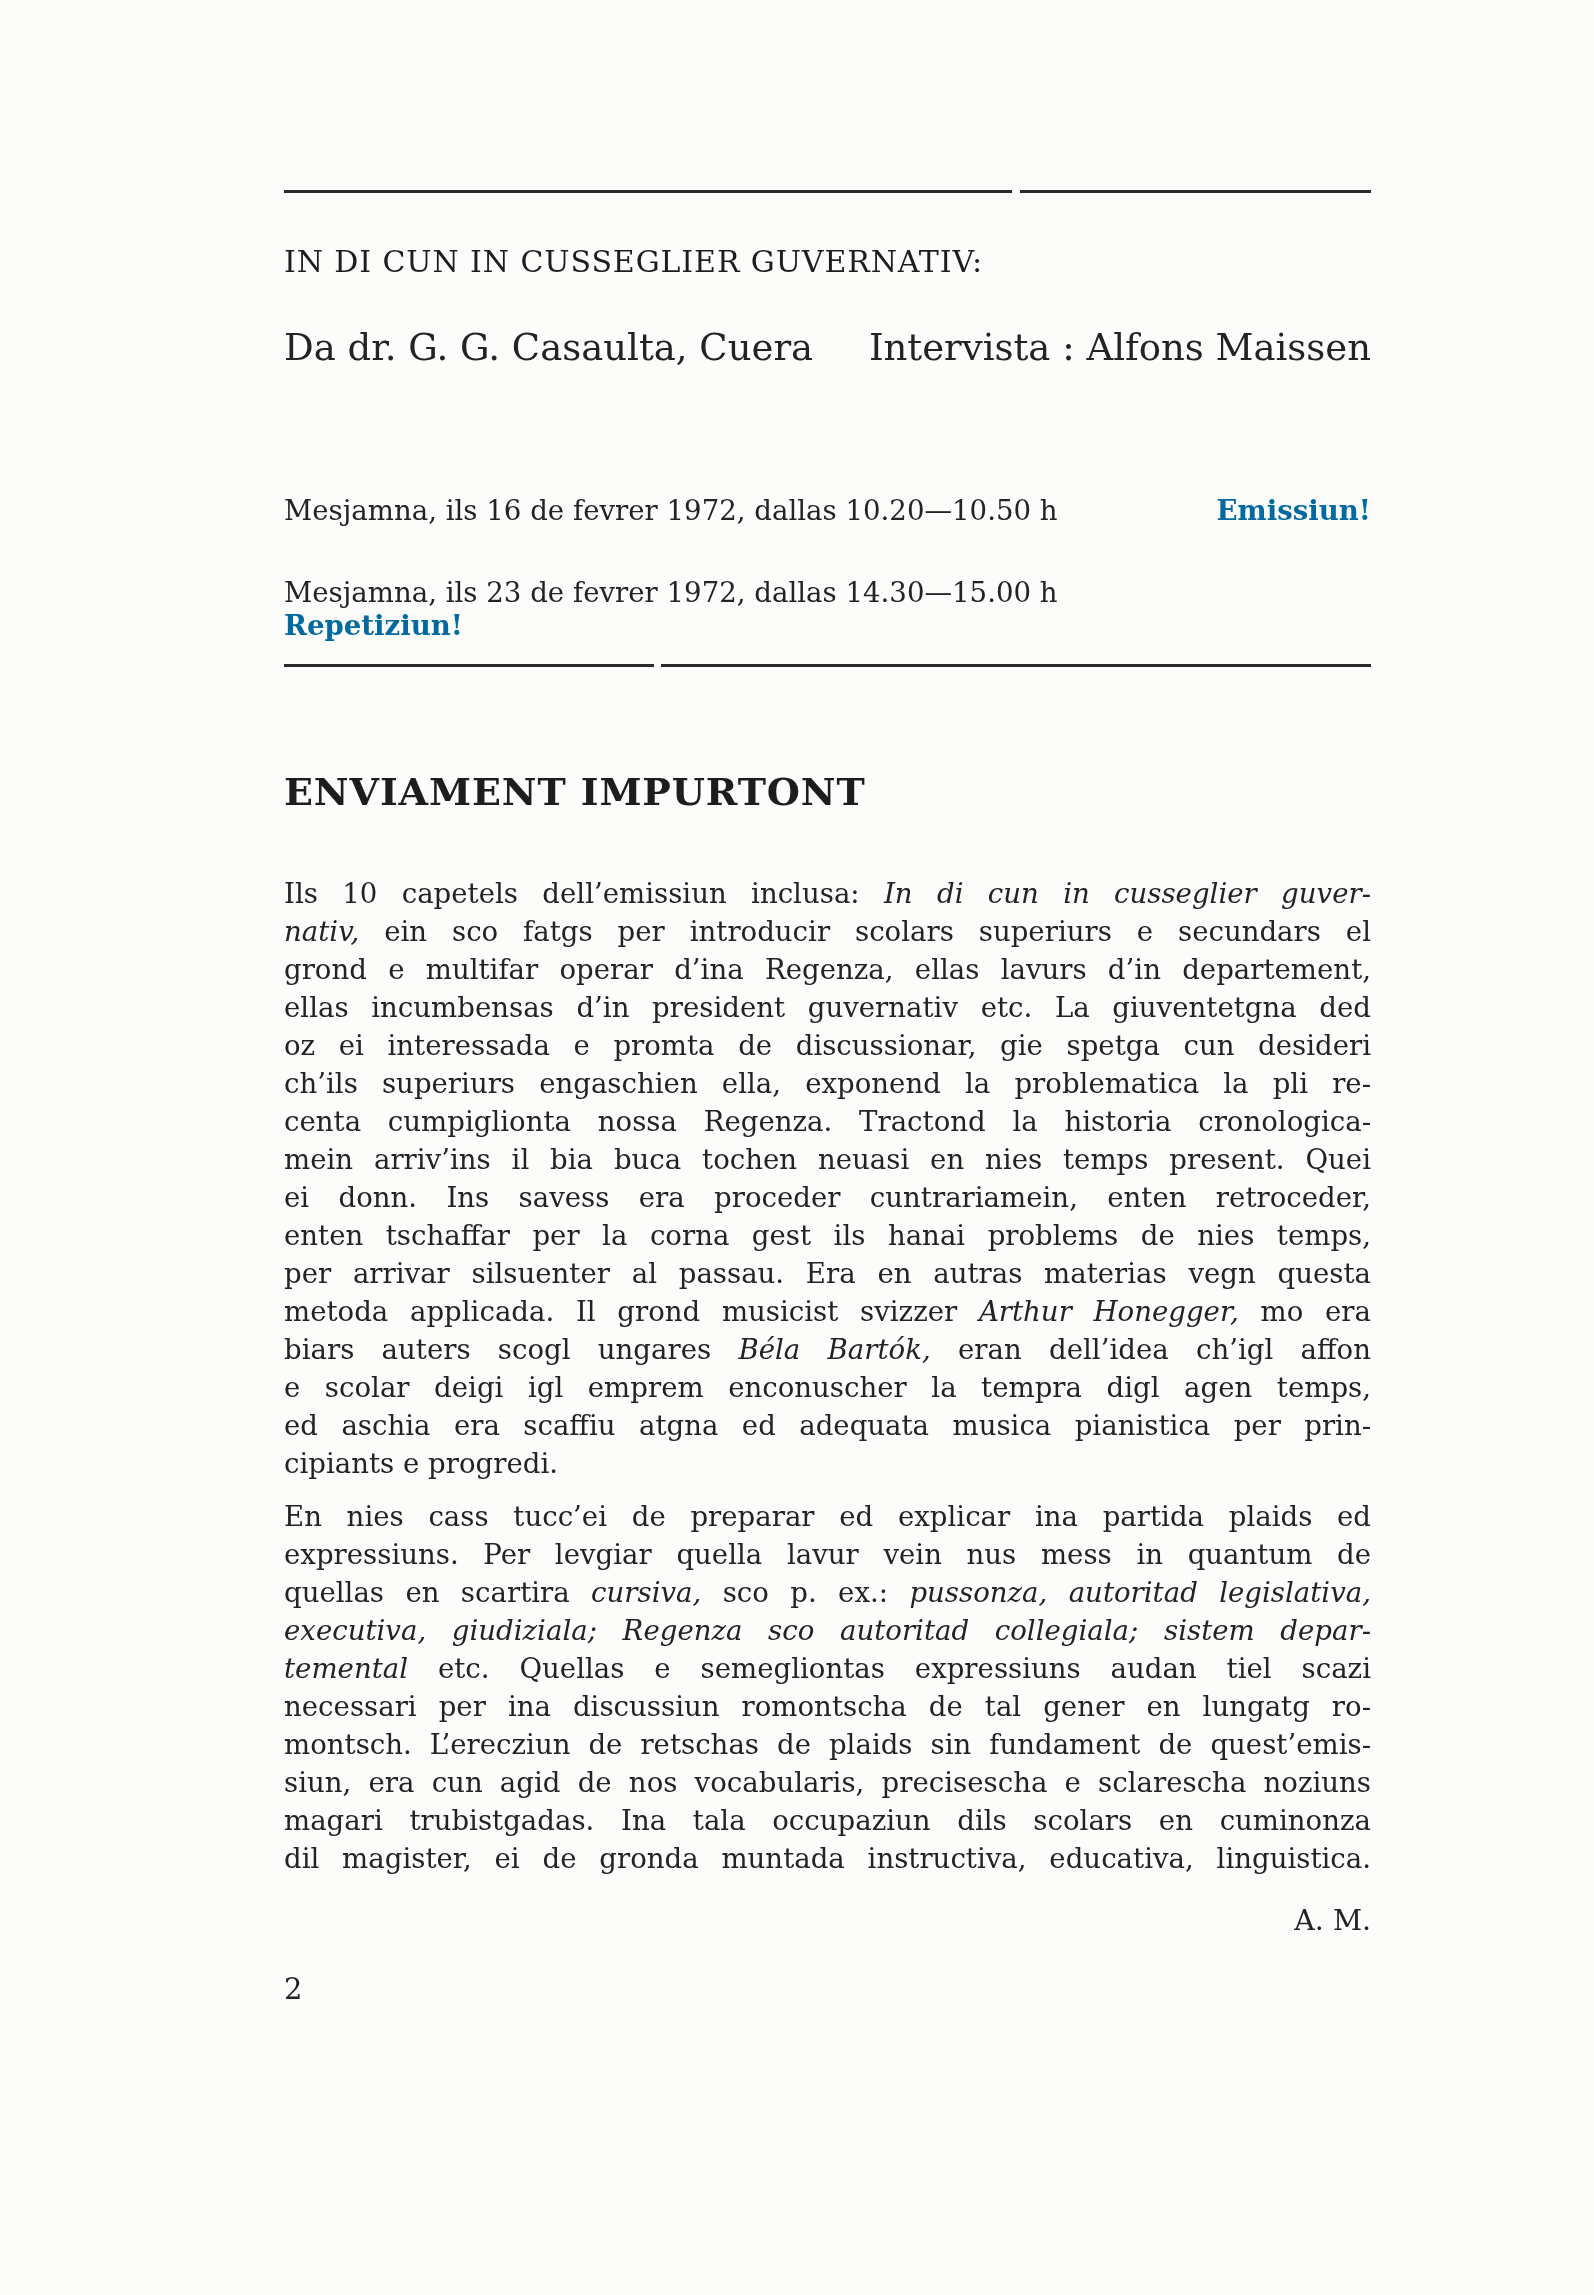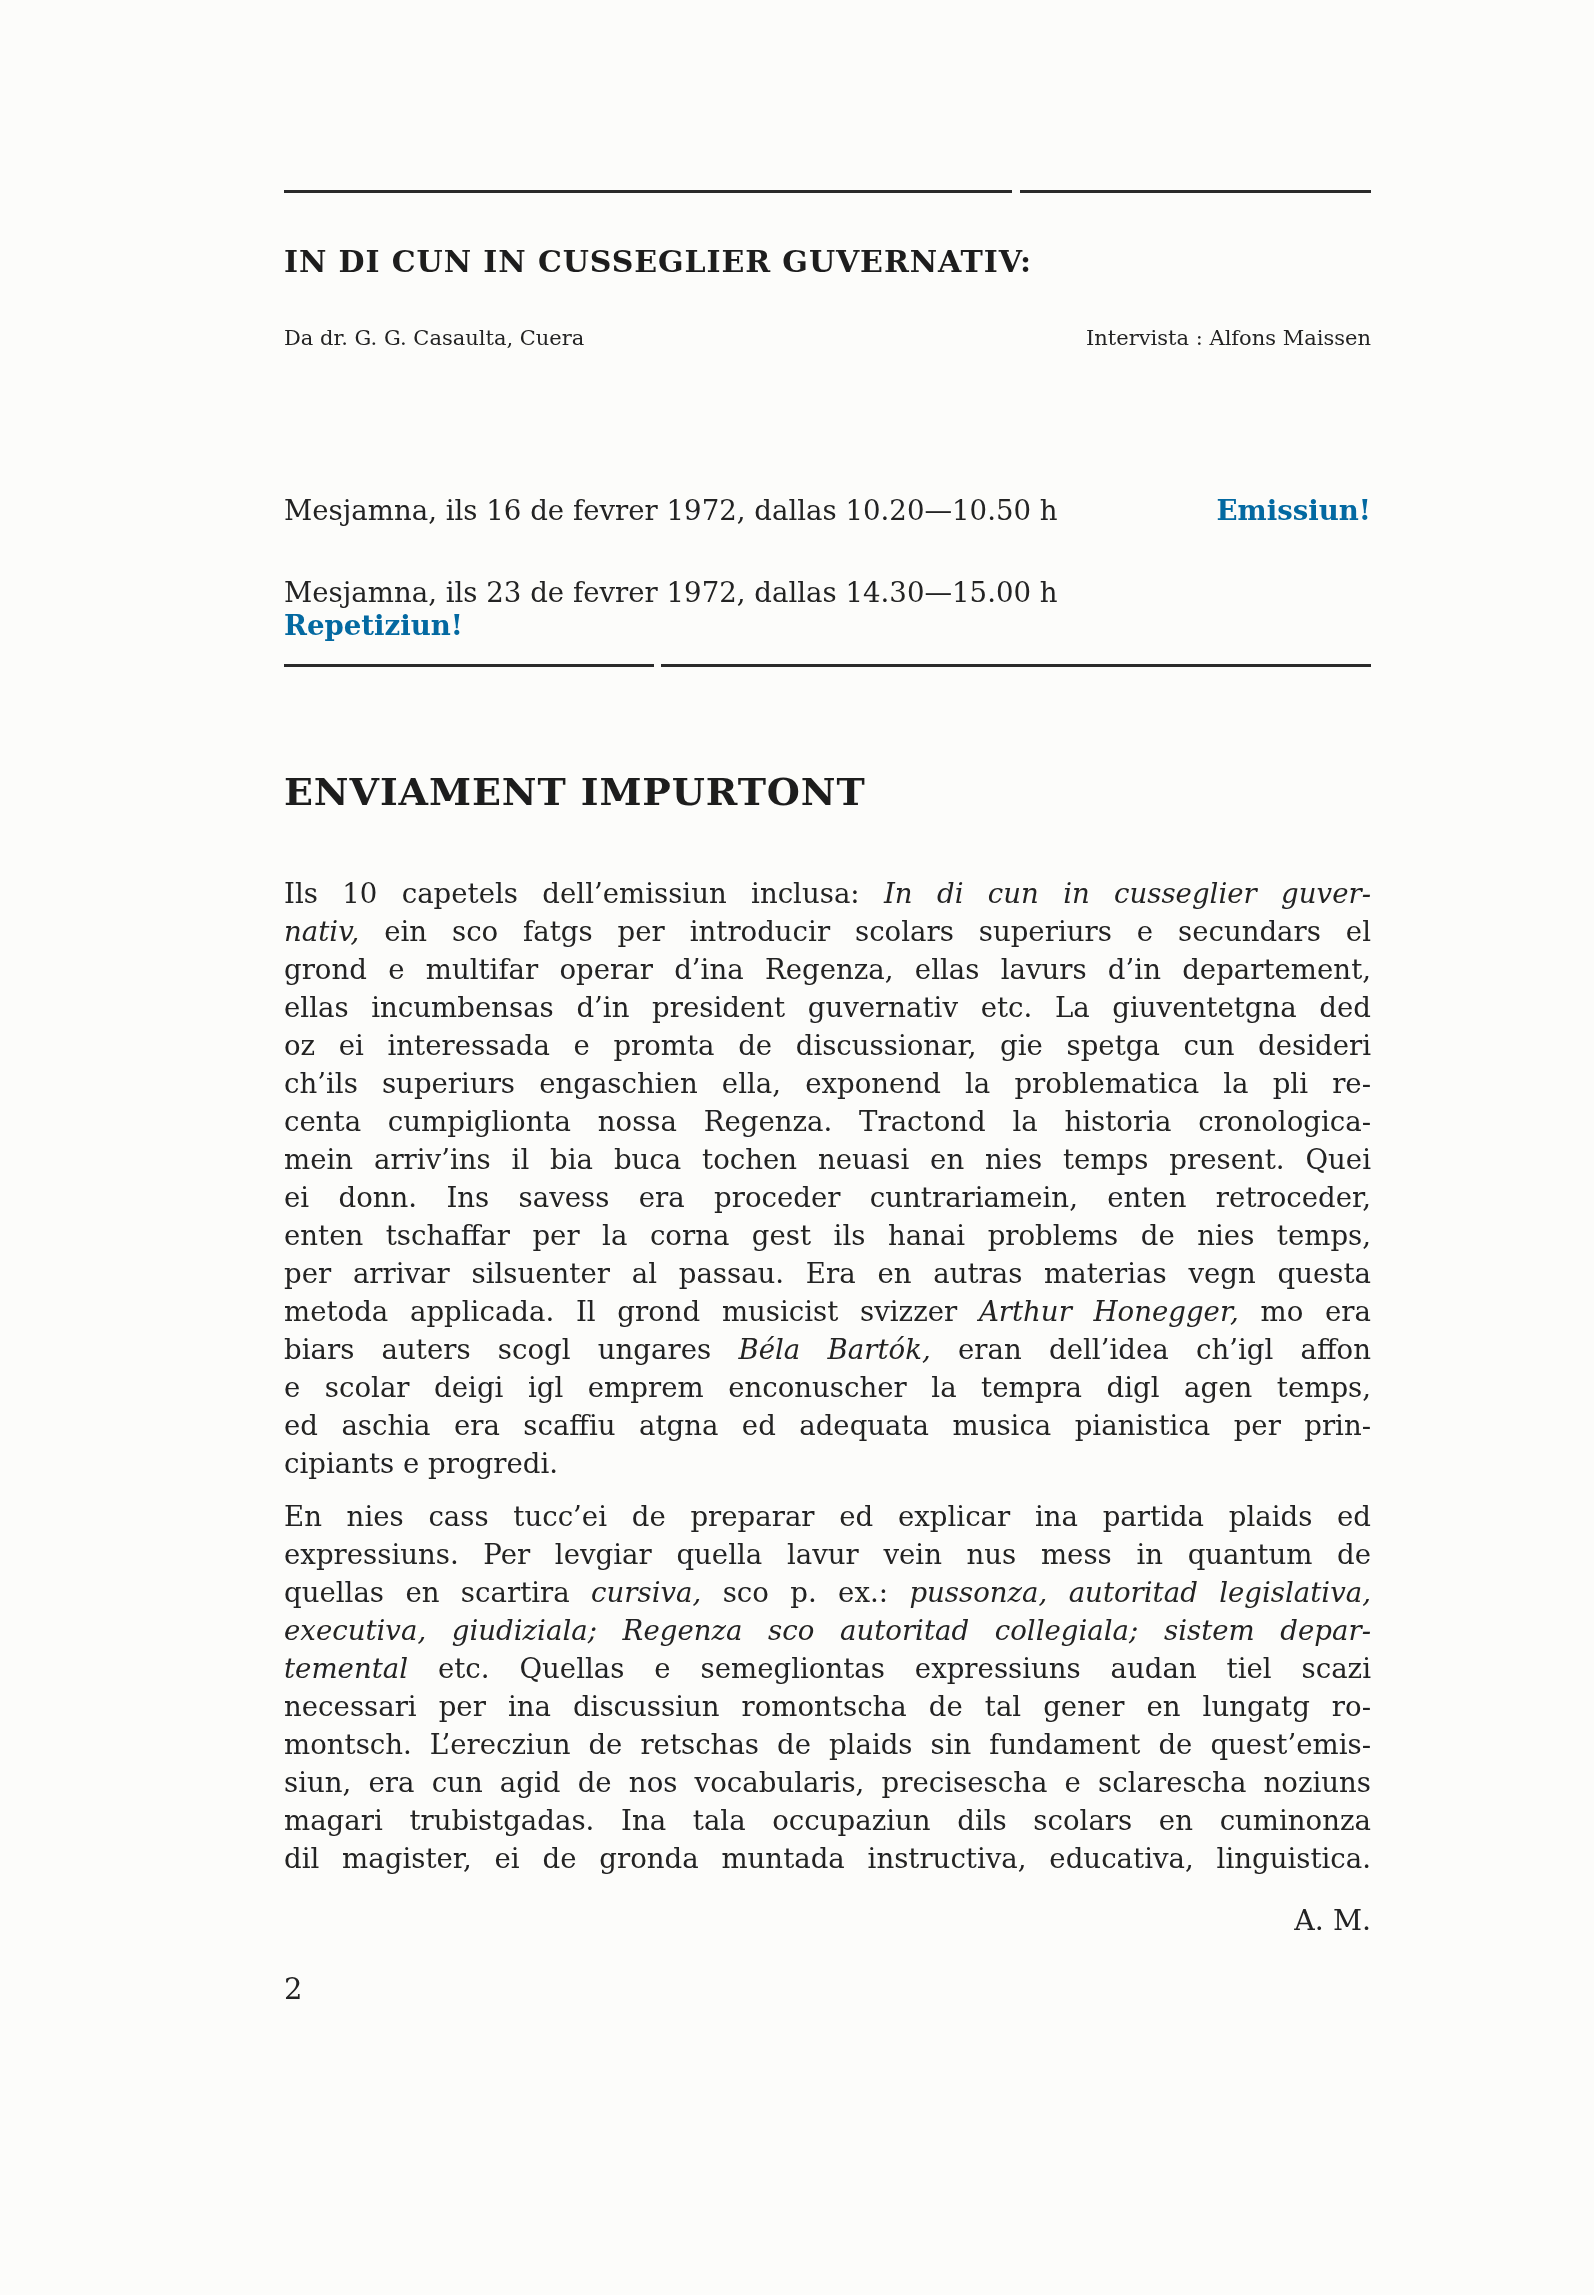--- a/index.html
+++ b/index.html
@@ -21,24 +21,24 @@
   .rule .seg{background:#2a2a2a;height:100%;}
   .rule-top{top:190px;}
   .rule-top .s1{width:67%;}
   .rule-top .s2{flex:1;}
   .rule-mid{top:664px;}
   .rule-mid .s1{width:34%;}
   .rule-mid .s2{flex:1;}
 
   .article-title{
     top:244px;
-    font-size:30px;font-weight:700;letter-spacing:0.9px;color:#1d1d1d;
+    font-size:30px;font-weight:400;letter-spacing:0.9px;color:#1d1d1d;
     white-space:nowrap;
   }
-  .byline{top:326px;display:flex;justify-content:space-between;font-size:21px;}
+  .byline{top:326px;display:flex;justify-content:space-between;font-size:37px;}
   .sched{display:flex;justify-content:space-between;font-size:27.6px;white-space:nowrap;}
   .sched-1{top:494px;align-items:flex-end;}
   .sched-2{top:576px;flex-direction:column;}
   .sched .label{font-weight:700;color:#0369a1;}
 
   .section-heading{
     top:769px;
     font-size:38px;font-weight:700;letter-spacing:0.9px;color:#1d1d1d;
     white-space:nowrap;
   }

